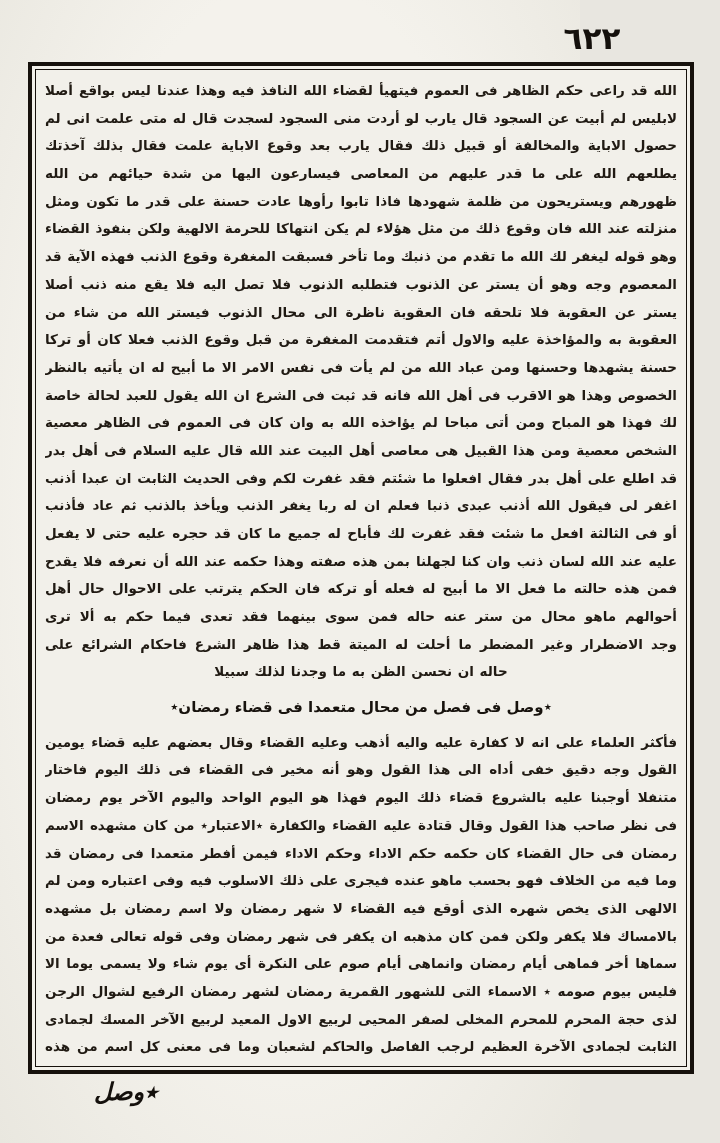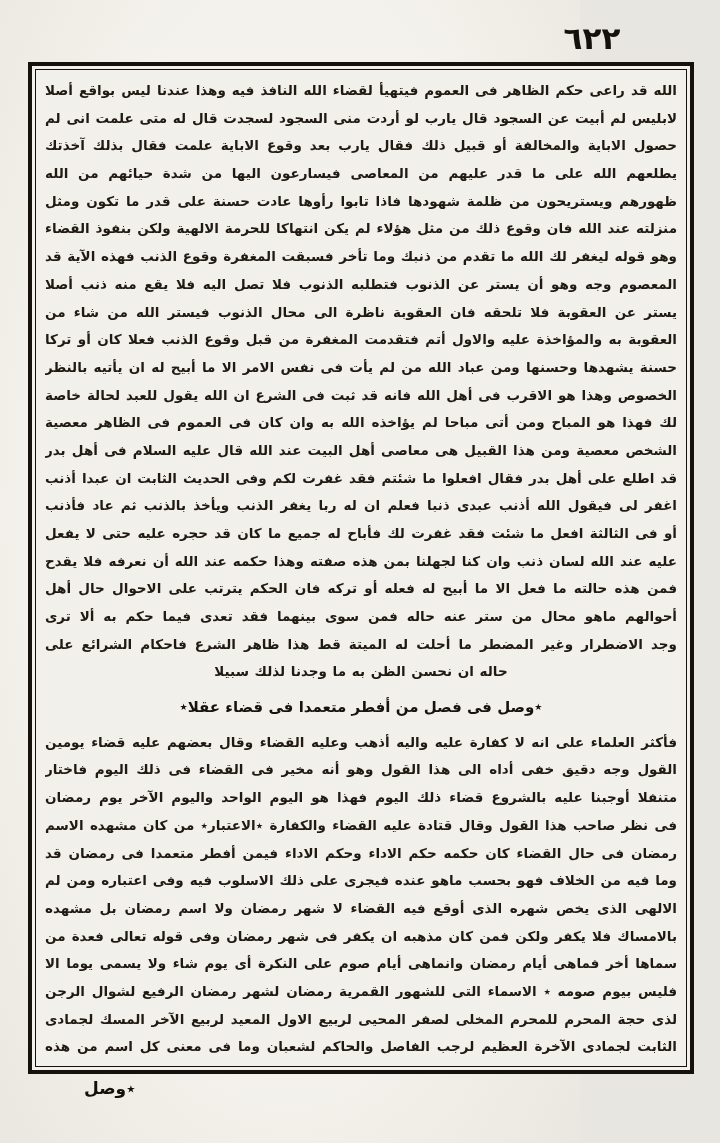--- a/index.html
+++ b/index.html
@@ -59,23 +59,23 @@
     font-size:15px;
     font-weight:bold;
     line-height:28px;
     height:28px;
     text-align:center;
     direction:rtl;
     color:#17120d;
     overflow:hidden;
   }
   .catchword{
-    position:absolute;left:84px;top:1078px;
+    position:absolute;left:94px;top:1078px;
     direction:rtl;
-    font-size:17px;font-weight:bold;color:#14100c;
+    font-size:24px;font-weight:bold;color:#14100c;font-style:italic;
   }
 </style>
 </head>
 <body>
 
 <div class="page">
 
   <div class="page-number">٦٢٢</div>
 
   <div class="frame-outer">
@@ -100,21 +100,21 @@
             <div class="line">قد اطلع على أهل بدر فقال افعلوا ما شئتم فقد غفرت لكم وفى الحديث الثابت ان عبدا أذنب ذنبا فيقول رب</div>
             <div class="line">اغفر لى فيقول الله أذنب عبدى ذنبا فعلم ان له ربا يغفر الذنب ويأخذ بالذنب ثم عاد فأذنب الى ان قال فى الرابعة</div>
             <div class="line">أو فى الثالثة افعل ما شئت فقد غفرت لك فأباح له جميع ما كان قد حجره عليه حتى لا يفعل الا ما أبيح له فعله فلا يجرى</div>
             <div class="line">عليه عند الله لسان ذنب وان كنا لجهلنا بمن هذه صفته وهذا حكمه عند الله أن نعرفه فلا يقدح ذلك فى منزلته عند الله</div>
             <div class="line">فمن هذه حالته ما فعل الا ما أبيح له فعله أو تركه فان الحكم يترتب على الاحوال حال أهل الكشف على اختلاف</div>
             <div class="line">أحوالهم ماهو محال من ستر عنه حاله فمن سوى بينهما فقد تعدى فيما حكم به ألا ترى المضطر ما حرمت الميتة عليه قط متى</div>
             <div class="line">وجد الاضطرار وغير المضطر ما أحلت له الميتة قط هذا ظاهر الشرع فاحكام الشرائع على الاحوال ونحن فيما جهلنا</div>
             <div class="line line-short">حاله ان نحسن الظن به ما وجدنا لذلك سبيلا</div>
           </div>
 
-        <div class="section-heading">٭وصل فى فصل من أفطر متعمدا فى قضاء عقلا٭</div>
+        <div class="section-heading">٭وصل فى فصل من محال متعمدا فى قضاء رمضان٭</div>
 
         <div>
             <div class="line">فأكثر العلماء على انه لا كفارة عليه واليه أذهب وعليه القضاء وقال بعضهم عليه قضاء يومين ولصاحب هذا</div>
             <div class="line">القول وجه دقيق خفى أداه الى هذا القول وهو أنه مخير فى القضاء فى ذلك اليوم فاختار القضاء ثم بدا له فأفطر ولو كان</div>
             <div class="line">متنفلا أوجبنا عليه بالشروع قضاء ذلك اليوم فهذا هو اليوم الواحد واليوم الآخر يوم رمضان الذى عليه فما قصر</div>
             <div class="line">فى نظر صاحب هذا القول وقال قتادة عليه القضاء والكفارة ٭الاعتبار٭ من كان مشهده الاسم الالهى</div>
             <div class="line">رمضان فى حال القضاء كان حكمه حكم الاداء وحكم الاداء فيمن أفطر متعمدا فى رمضان قد تقدم الكلام فيه</div>
             <div class="line">وما فيه من الخلاف فهو بحسب ماهو عنده فيجرى على ذلك الاسلوب فيه وفى اعتباره ومن لم يكن مشهده الاسم</div>
             <div class="line">الالهى الذى يخص شهره الذى أوقع فيه القضاء لا شهر رمضان ولا اسم رمضان بل مشهده الاسم الذى يحكم عليه</div>
             <div class="line">بالامساك فلا يكفر ولكن فمن كان مذهبه ان يكفر فى شهر رمضان وفى قوله تعالى فعدة من أيام أخر كفاية فانه قد</div>

